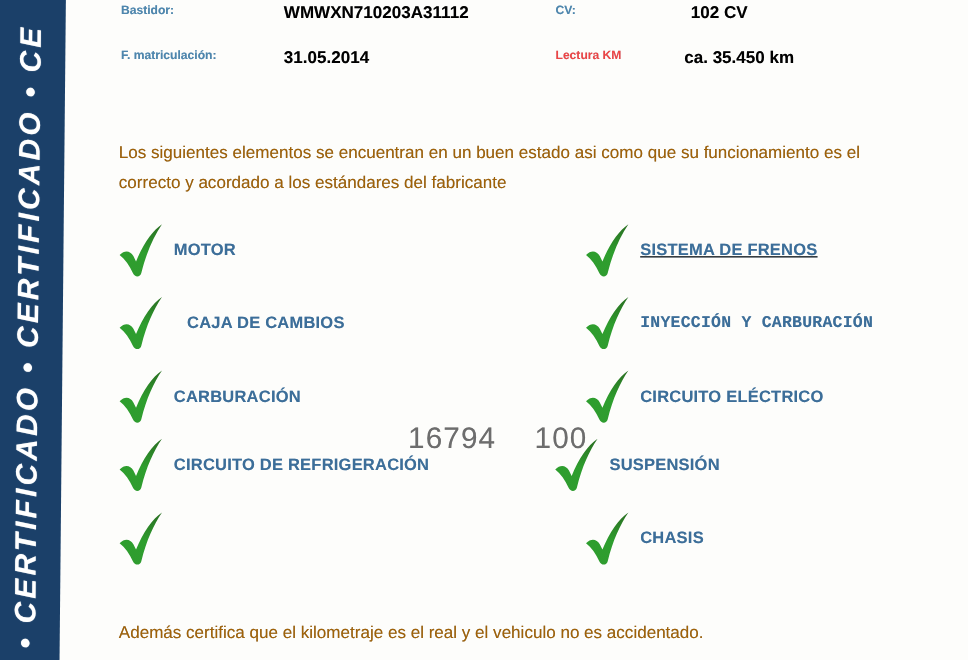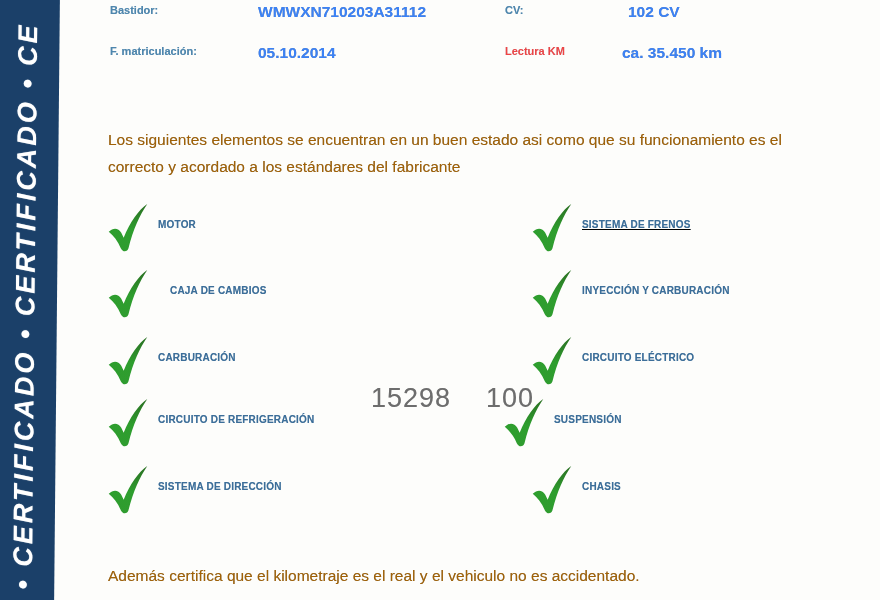--- a/index.html
+++ b/index.html
@@ -30,37 +30,37 @@
   }
   
   .field-label{
     position:absolute;
     color:#4e86ad;font-weight:bold;font-size:11px;
     text-shadow:0 0 .5px rgba(78,134,173,.5);
   }
   .field-label.light{color:#ef4444;text-shadow:0 0 .5px rgba(122,174,201,.5);}
   .field-value{
     position:absolute;
-    color:#3b82f6;font-weight:bold;font-size:15.5px;
+    color:#000000;font-weight:bold;font-size:15.5px;
     text-shadow:0 0 .5px rgba(0,0,0,.4);
   }
   
   .para{
     position:absolute;left:108px;width:724px;
     color:#a16207;font-size:15.5px;line-height:27px;
     text-shadow:0 0 .5px rgba(0,0,0,.35);
   }
   
   .check-row{
     position:absolute;display:flex;align-items:flex-start;gap:8px;
   }
   .check-row .ck{flex:0 0 auto;}
   .check-label{
     margin-top:17px;
-    color:#3c6e99;font-weight:bold;font-size:10px;letter-spacing:.2px;
+    color:#3c6e99;font-weight:bold;font-size:15px;letter-spacing:.2px;
     text-shadow:0 0 .5px rgba(60,110,153,.5);
     white-space:nowrap;
   }
   
   .overlay-num{
     position:absolute;
     color:#6d6d6d;font-size:27px;letter-spacing:1px;
     text-shadow:0 0 .5px rgba(0,0,0,.25);
   }
   .hidden-defs{position:absolute;width:0;height:0;}
@@ -82,21 +82,21 @@
   <div class="band-text">DO • CERTIFICADO • CERTIFICADO • CE</div>
 </div>
 
 <div class="field-label" style="left:110px;top:4px;">Bastidor:</div>
 <div class="field-value" style="left:258px;top:3px;">WMWXN710203A31112</div>
 
 <div class="field-label" style="left:505px;top:4px;">CV:</div>
 <div class="field-value" style="left:628px;top:3px;">102 CV</div>
 
 <div class="field-label" style="left:110px;top:45px;">F. matriculación:</div>
-<div class="field-value" style="left:258px;top:44px;">05.10.2014</div>
+<div class="field-value" style="left:258px;top:44px;">31.05.2014</div>
 
 <div class="field-label light" style="left:505px;top:45px;">Lectura KM</div>
 <div class="field-value" style="left:622px;top:44px;">ca. 35.450 km</div>
 
 <div class="para" style="top:126px;">Los siguientes elementos se encuentran en un buen estado asi como que su funcionamiento es el correcto y acordado a los estándares del fabricante</div>
 
 <div class="check-row" style="left:106px;top:202px;">
   <svg class="ck" width="44" height="52" viewBox="0 0 44 54">
       <path d="M2 31 C7 26 12 27 15 32 L17.5 37 C24 21 33 8 42 2 C34 14 27.5 28 22.5 48 C21.5 52 16.5 52.5 14.5 48 C11.5 41 7 35 2 31 Z" fill="url(#ckgrad)"></path>
     </svg>
@@ -117,30 +117,29 @@
 <div class="check-row" style="left:106px;top:397px;">
   <svg class="ck" width="44" height="52" viewBox="0 0 44 54">
       <path d="M2 31 C7 26 12 27 15 32 L17.5 37 C24 21 33 8 42 2 C34 14 27.5 28 22.5 48 C21.5 52 16.5 52.5 14.5 48 C11.5 41 7 35 2 31 Z" fill="url(#ckgrad)"></path>
     </svg>
   <span class="check-label">CIRCUITO DE REFRIGERACIÓN</span>
 </div>
 <div class="check-row" style="left:106px;top:464px;">
   <svg class="ck" width="44" height="52" viewBox="0 0 44 54">
       <path d="M2 31 C7 26 12 27 15 32 L17.5 37 C24 21 33 8 42 2 C34 14 27.5 28 22.5 48 C21.5 52 16.5 52.5 14.5 48 C11.5 41 7 35 2 31 Z" fill="url(#ckgrad)"></path>
     </svg>
-  <span class="check-label">SISTEMA DE DIRECCIÓN</span>
 </div>
 
 <div class="check-row" style="left:530px;top:202px;text-decoration:underline;">
   <svg class="ck" width="44" height="52" viewBox="0 0 44 54">
       <path d="M2 31 C7 26 12 27 15 32 L17.5 37 C24 21 33 8 42 2 C34 14 27.5 28 22.5 48 C21.5 52 16.5 52.5 14.5 48 C11.5 41 7 35 2 31 Z" fill="url(#ckgrad)"></path>
     </svg>
   <span class="check-label">SISTEMA DE FRENOS</span>
 </div>
-<div class="check-row" style="left:530px;top:268px;">
+<div class="check-row" style="left:530px;top:268px;font-family:Liberation Mono, monospace;">
   <svg class="ck" width="44" height="52" viewBox="0 0 44 54">
       <path d="M2 31 C7 26 12 27 15 32 L17.5 37 C24 21 33 8 42 2 C34 14 27.5 28 22.5 48 C21.5 52 16.5 52.5 14.5 48 C11.5 41 7 35 2 31 Z" fill="url(#ckgrad)"></path>
     </svg>
   <span class="check-label">INYECCIÓN Y CARBURACIÓN</span>
 </div>
 <div class="check-row" style="left:530px;top:335px;">
   <svg class="ck" width="44" height="52" viewBox="0 0 44 54">
       <path d="M2 31 C7 26 12 27 15 32 L17.5 37 C24 21 33 8 42 2 C34 14 27.5 28 22.5 48 C21.5 52 16.5 52.5 14.5 48 C11.5 41 7 35 2 31 Z" fill="url(#ckgrad)"></path>
     </svg>
   <span class="check-label">CIRCUITO ELÉCTRICO</span>
@@ -151,16 +150,16 @@
     </svg>
   <span class="check-label">SUSPENSIÓN</span>
 </div>
 <div class="check-row" style="left:530px;top:464px;">
   <svg class="ck" width="44" height="52" viewBox="0 0 44 54">
       <path d="M2 31 C7 26 12 27 15 32 L17.5 37 C24 21 33 8 42 2 C34 14 27.5 28 22.5 48 C21.5 52 16.5 52.5 14.5 48 C11.5 41 7 35 2 31 Z" fill="url(#ckgrad)"></path>
     </svg>
   <span class="check-label">CHASIS</span>
 </div>
 
-<div class="overlay-num" style="left:371px;top:383px;">15298</div>
+<div class="overlay-num" style="left:371px;top:383px;">16794</div>
 <div class="overlay-num" style="left:486px;top:383px;">100</div>
 
 <div class="para" style="top:562px;">Además certifica que el kilometraje es el real y el vehiculo no es accidentado.</div>
 
 </body></html>

